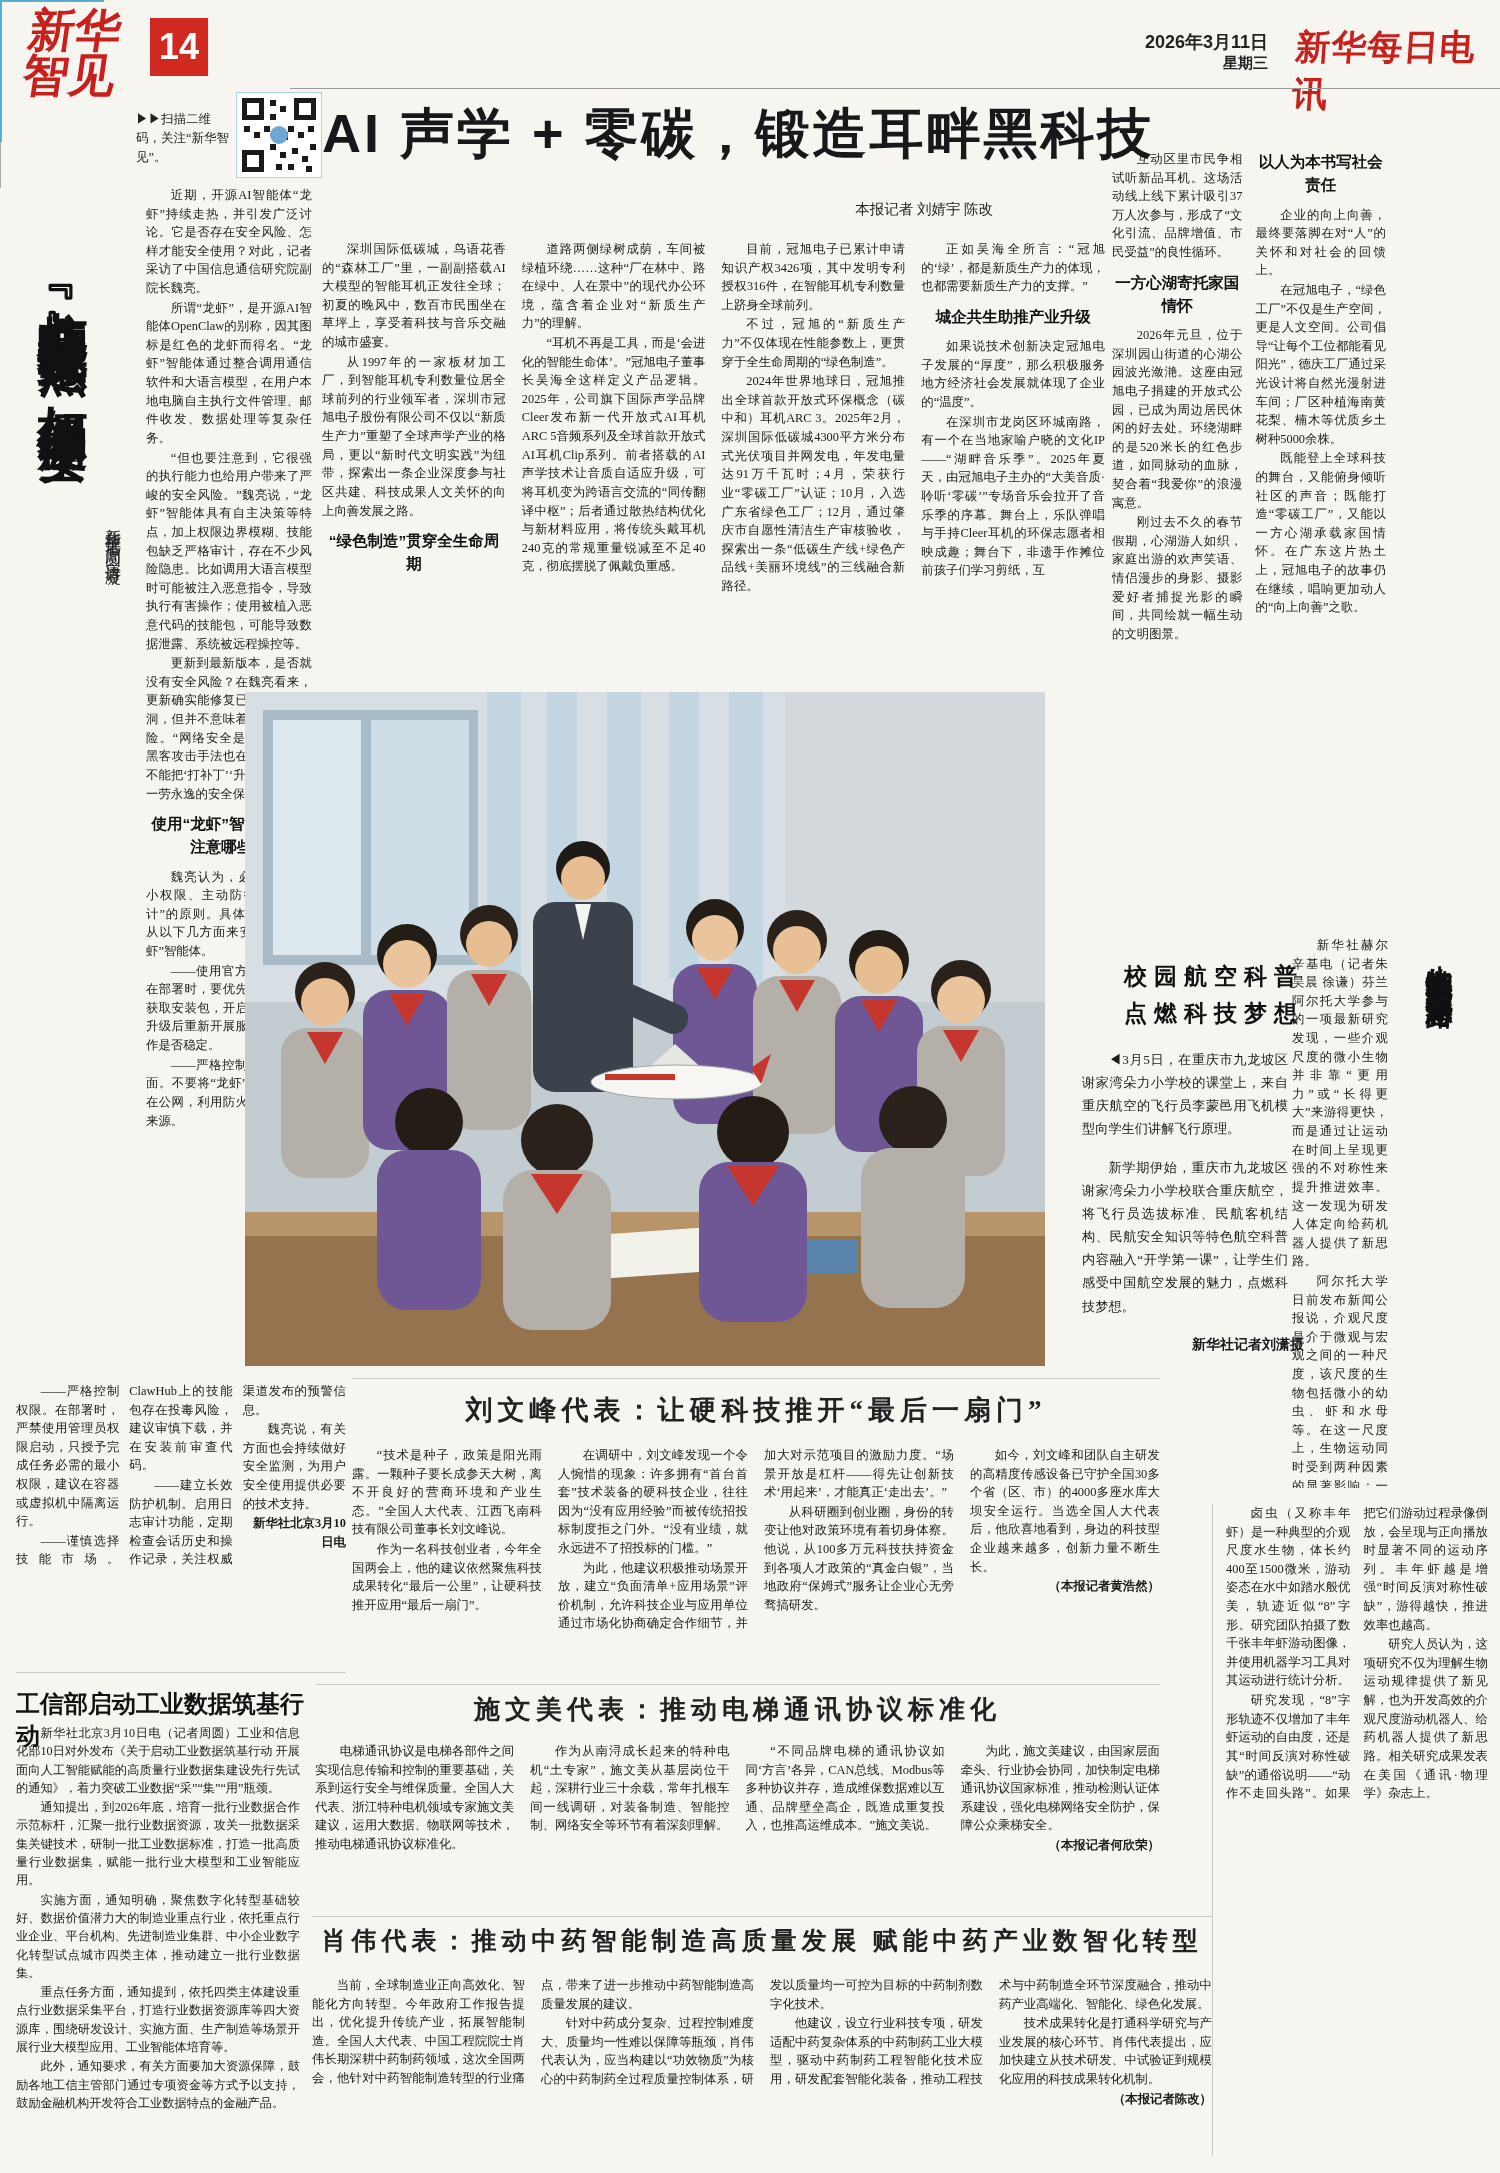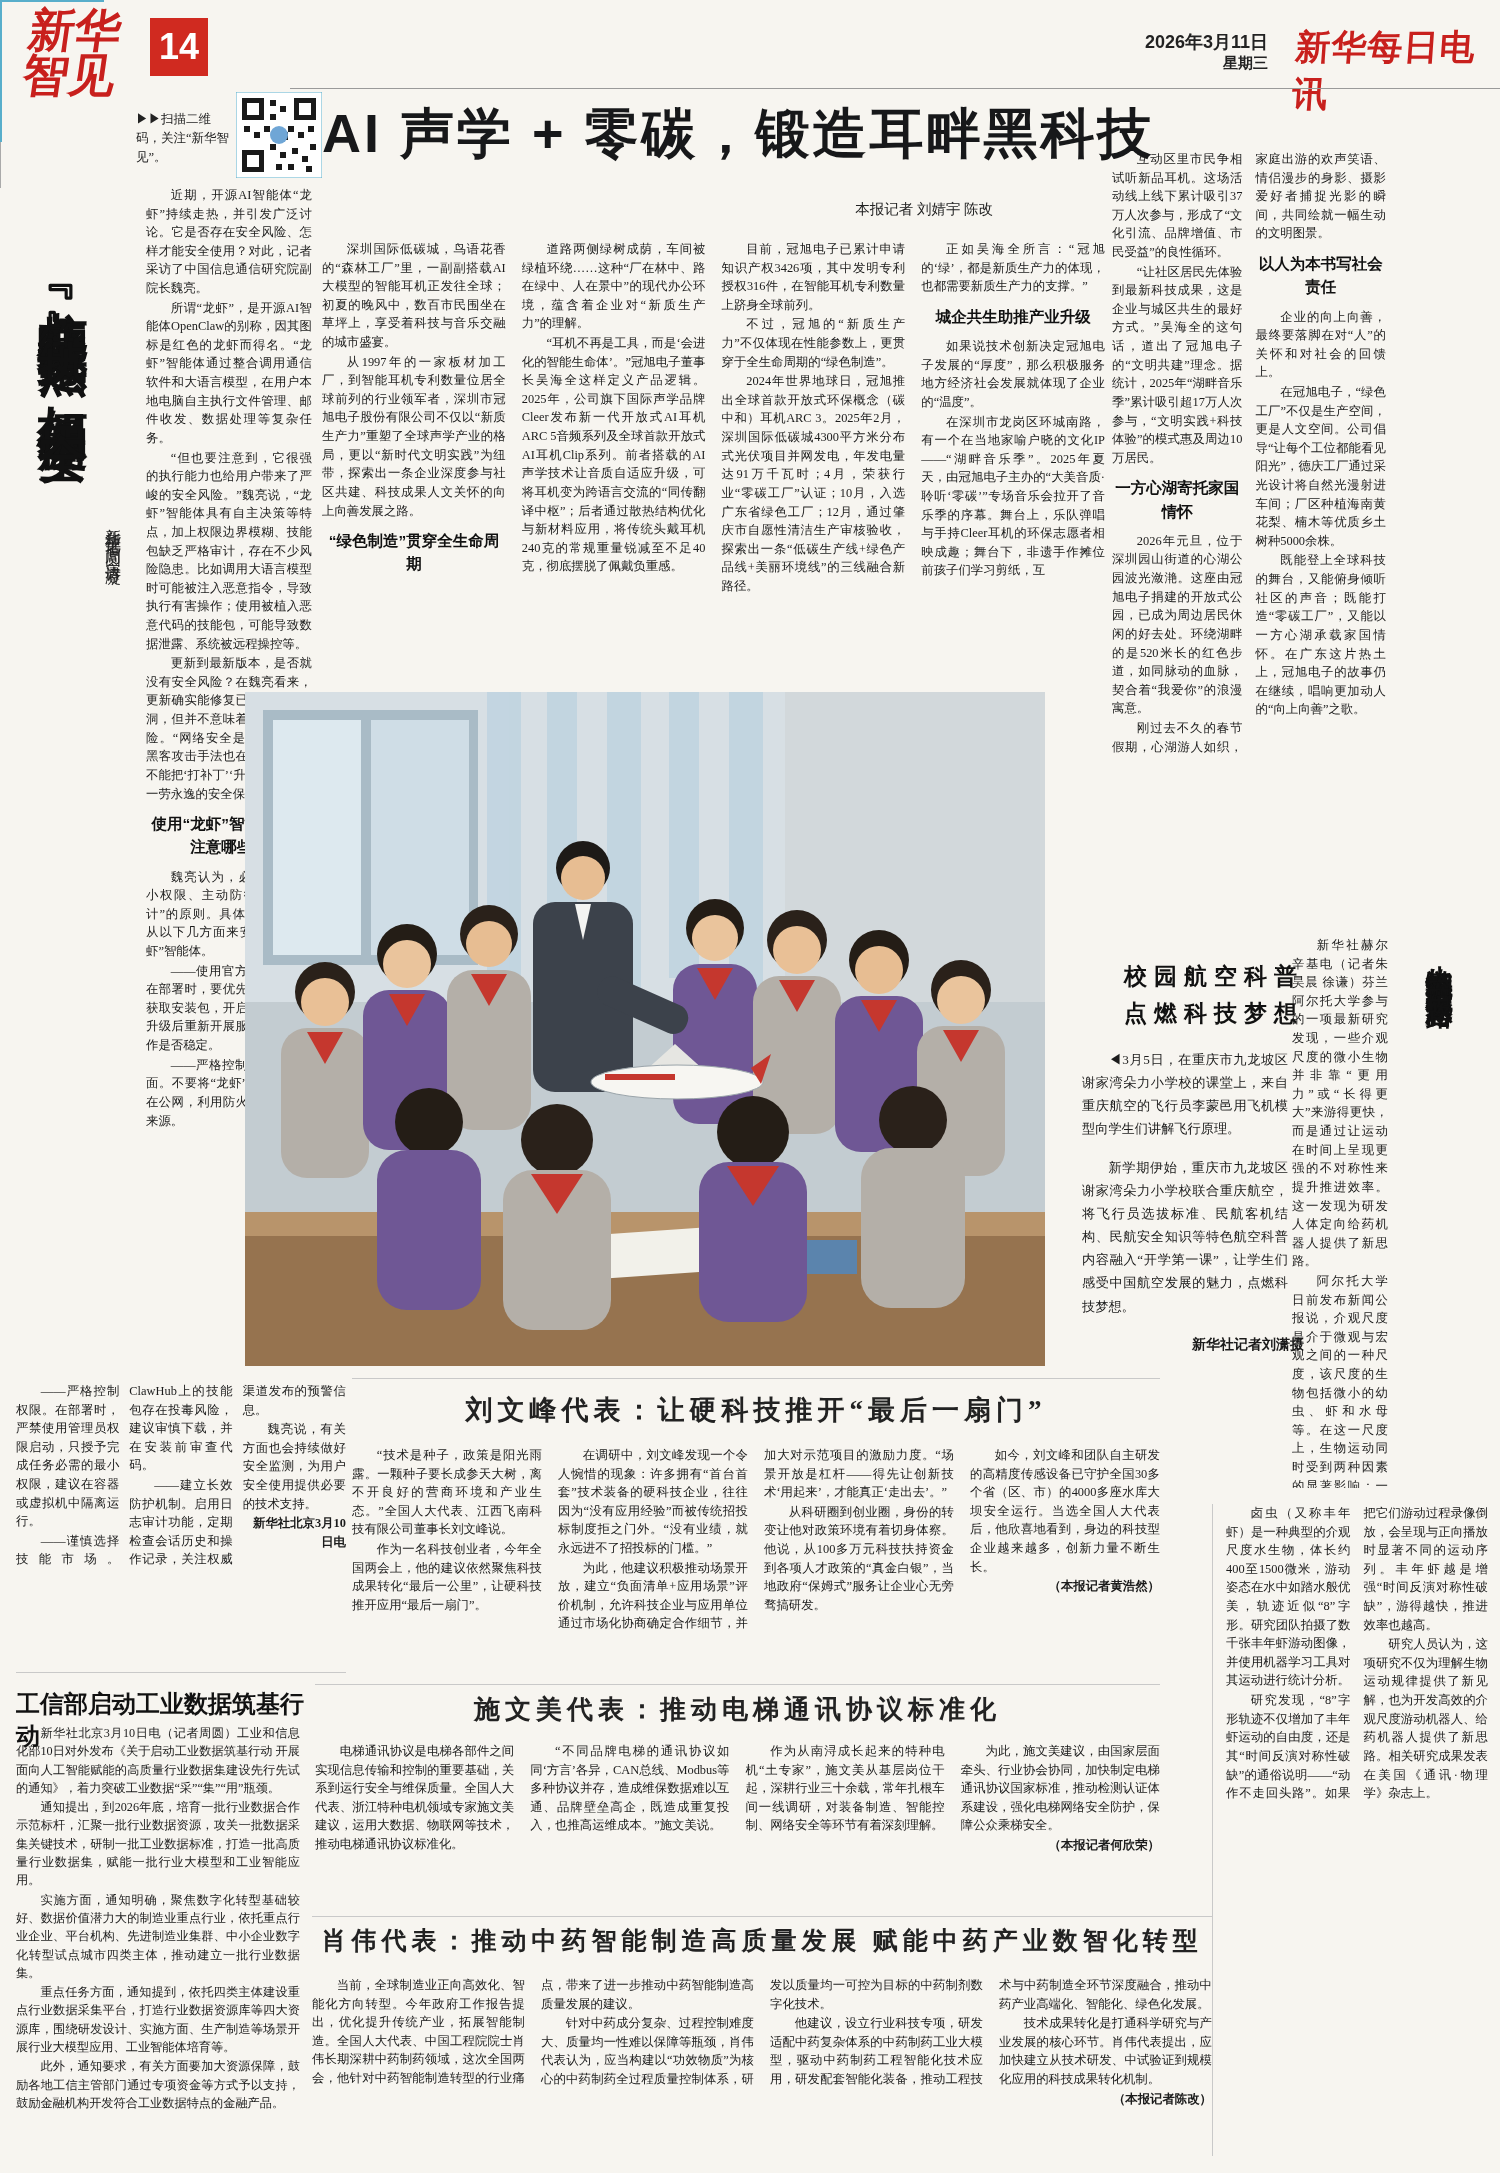--- a/index.html
+++ b/index.html
@@ -146,21 +146,20 @@
     <p>目前，冠旭电子已累计申请知识产权3426项，其中发明专利授权316件，在智能耳机专利数量上跻身全球前列。</p>
     <p>不过，冠旭的“新质生产力”不仅体现在性能参数上，更贯穿于全生命周期的“绿色制造”。</p>
     <p>2024年世界地球日，冠旭推出全球首款开放式环保概念（碳中和）耳机ARC 3。2025年2月，深圳国际低碳城4300平方米分布式光伏项目并网发电，年发电量达91万千瓦时；4月，荣获行业“零碳工厂”认证；10月，入选广东省绿色工厂；12月，通过肇庆市自愿性清洁生产审核验收，探索出一条“低碳生产线+绿色产品线+美丽环境线”的三线融合新路径。</p>
     <p>正如吴海全所言：“冠旭的‘绿’，都是新质生产力的体现，也都需要新质生产力的支撑。”</p>
     <h4 class="colsub">城企共生助推产业升级</h4>
     <p>如果说技术创新决定冠旭电子发展的“厚度”，那么积极服务地方经济社会发展就体现了企业的“温度”。</p>
     <p>在深圳市龙岗区环城南路，有一个在当地家喻户晓的文化IP——“湖畔音乐季”。2025年夏天，由冠旭电子主办的“大美音质·聆听‘零碳’”专场音乐会拉开了音乐季的序幕。舞台上，乐队弹唱与手持Cleer耳机的环保志愿者相映成趣；舞台下，非遗手作摊位前孩子们学习剪纸，互</p>
   </div>
 <div class="abs txt cols2 main-cols-right">
     <p>互动区里市民争相试听新品耳机。这场活动线上线下累计吸引37万人次参与，形成了“文化引流、品牌增值、市民受益”的良性循环。</p>
-    <p>“让社区居民先体验到最新科技成果，这是企业与城区共生的最好方式。”吴海全的这句话，道出了冠旭电子的“文明共建”理念。据统计，2025年“湖畔音乐季”累计吸引超17万人次参与，“文明实践+科技体验”的模式惠及周边10万居民。</p>
     <h4 class="colsub">一方心湖寄托家国情怀</h4>
     <p>2026年元旦，位于深圳园山街道的心湖公园波光潋滟。这座由冠旭电子捐建的开放式公园，已成为周边居民休闲的好去处。环绕湖畔的是520米长的红色步道，如同脉动的血脉，契合着“我爱你”的浪漫寓意。</p>
     <p>刚过去不久的春节假期，心湖游人如织，家庭出游的欢声笑语、情侣漫步的身影、摄影爱好者捕捉光影的瞬间，共同绘就一幅生动的文明图景。</p>
     <h4 class="colsub">以人为本书写社会责任</h4>
     <p>企业的向上向善，最终要落脚在对“人”的关怀和对社会的回馈上。</p>
     <p>在冠旭电子，“绿色工厂”不仅是生产空间，更是人文空间。公司倡导“让每个工位都能看见阳光”，德庆工厂通过采光设计将自然光漫射进车间；厂区种植海南黄花梨、楠木等优质乡土树种5000余株。</p>
     <p>既能登上全球科技的舞台，又能俯身倾听社区的声音；既能打造“零碳工厂”，又能以一方心湖承载家国情怀。在广东这片热土上，冠旭电子的故事仍在继续，唱响更加动人的“向上向善”之歌。</p>
   </div>
 
 <div class="abs lob-vhead">『龙虾』智能体持续走热，如何确保使用安全</div>
@@ -328,22 +327,22 @@
     <p>为此，他建议积极推动场景开放，建立“负面清单+应用场景”评价机制，允许科技企业与应用单位通过市场化协商确定合作细节，并加大对示范项目的激励力度。“场景开放是杠杆——得先让创新技术‘用起来’，才能真正‘走出去’。”</p>
     <p>从科研圈到创业圈，身份的转变让他对政策环境有着切身体察。他说，从100多万元科技扶持资金到各项人才政策的“真金白银”，当地政府“保姆式”服务让企业心无旁骛搞研发。</p>
     <p>如今，刘文峰和团队自主研发的高精度传感设备已守护全国30多个省（区、市）的4000多座水库大坝安全运行。当选全国人大代表后，他欣喜地看到，身边的科技型企业越来越多，创新力量不断生长。</p>
     <p class="pbold">（本报记者黄浩然）</p>
   </div>
 
 <div class="rule-light" style="left:315px;top:1684px;width:845px;height:1px;"></div>
 <div class="abs rep-title shi-title">施文美代表：推动电梯通讯协议标准化</div>
 <div class="abs txt cols4 shi-body">
     <p>电梯通讯协议是电梯各部件之间实现信息传输和控制的重要基础，关系到运行安全与维保质量。全国人大代表、浙江特种电机领域专家施文美建议，运用大数据、物联网等技术，推动电梯通讯协议标准化。</p>
+    <p>作为从南浔成长起来的特种电机“土专家”，施文美从基层岗位干起，深耕行业三十余载，常年扎根车间一线调研，对装备制造、智能控制、网络安全等环节有着深刻理解。</p>
     <p>“不同品牌电梯的通讯协议如同‘方言’各异，CAN总线、Modbus等多种协议并存，造成维保数据难以互通、品牌壁垒高企，既造成重复投入，也推高运维成本。”施文美说。</p>
-    <p>作为从南浔成长起来的特种电机“土专家”，施文美从基层岗位干起，深耕行业三十余载，常年扎根车间一线调研，对装备制造、智能控制、网络安全等环节有着深刻理解。</p>
     <p>为此，施文美建议，由国家层面牵头、行业协会协同，加快制定电梯通讯协议国家标准，推动检测认证体系建设，强化电梯网络安全防护，保障公众乘梯安全。</p>
     <p class="pbold">（本报记者何欣荣）</p>
   </div>
 
 <div class="rule-light" style="left:312px;top:1916px;width:900px;height:1px;"></div>
 <div class="abs rep-title xiao-title">肖伟代表：推动中药智能制造高质量发展 赋能中药产业数智化转型</div>
 <div class="abs txt cols4 xiao-body">
     <p>当前，全球制造业正向高效化、智能化方向转型。今年政府工作报告提出，优化提升传统产业，拓展智能制造。全国人大代表、中国工程院院士肖伟长期深耕中药制药领域，这次全国两会，他针对中药智能制造转型的行业痛点，带来了进一步推动中药智能制造高质量发展的建议。</p>
     <p>针对中药成分复杂、过程控制难度大、质量均一性难以保障等瓶颈，肖伟代表认为，应当构建以“功效物质”为核心的中药制药全过程质量控制体系，研发以质量均一可控为目标的中药制剂数字化技术。</p>
     <p>他建议，设立行业科技专项，研发适配中药复杂体系的中药制药工业大模型，驱动中药制药工程智能化技术应用，研发配套智能化装备，推动工程技术与中药制造全环节深度融合，推动中药产业高端化、智能化、绿色化发展。</p>

